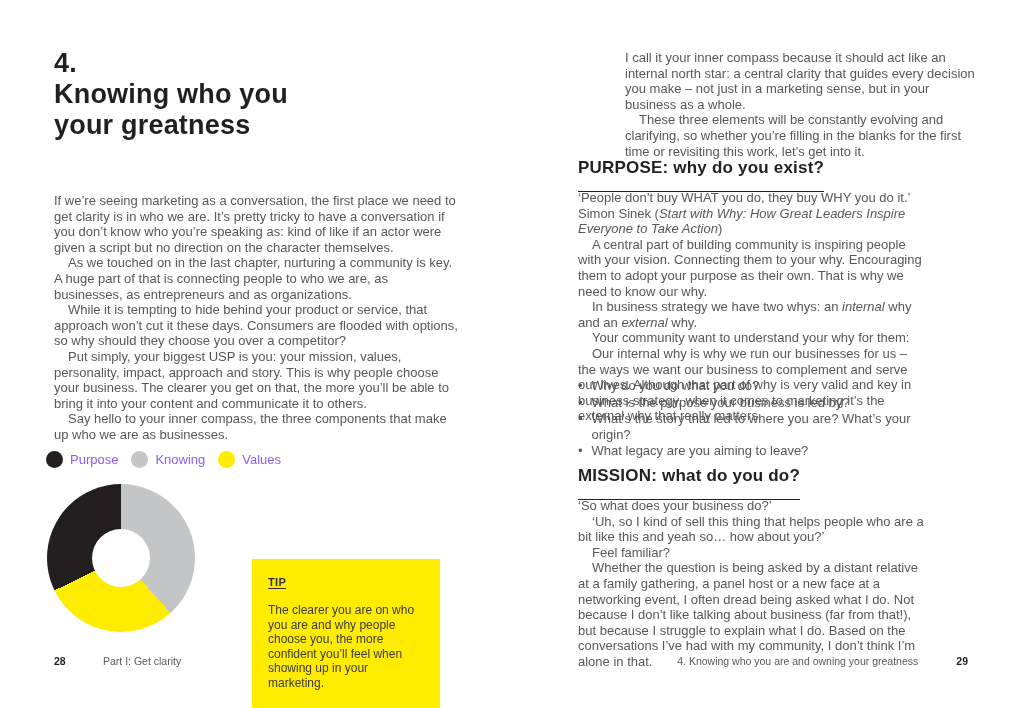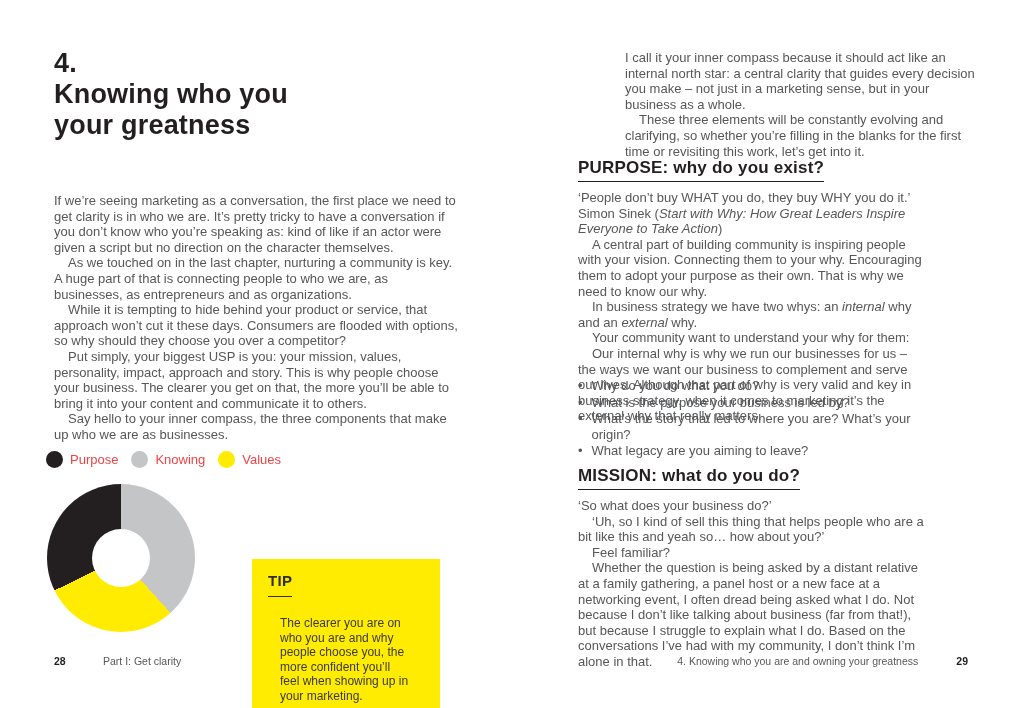--- a/index.html
+++ b/index.html
@@ -19,46 +19,46 @@
   .body-copy p{margin:0;}
   .body-copy p.indent{text-indent:14px;}
   .left-copy{left:54px;top:193px;width:406px;}
   .intro-copy{left:68px;top:50px;width:350px;margin-left:47px;}
   .purpose-copy{left:68px;top:190px;width:350px;}
   .mission-copy{left:68px;top:498px;width:350px;}
   .body-copy em{}
 
   
   .section-heading{margin:0;color:#231f20;font-size:17px;font-weight:700;letter-spacing:.2px;}
-  .section-heading span{display:inline-block;border-bottom:1.6px solid #231f20;padding-bottom:3px;}
+  .section-heading span{display:inline-block;border-bottom:1.6px solid #231f20;padding-bottom:13px;}
   .purpose-heading{left:68px;top:158px;}
   .mission-heading{left:68px;top:466px;}
 
   
   .bullet-list{left:68px;top:378px;width:350px;margin:0;padding:0;list-style:none;
                font-size:13px;line-height:15.6px;color:#565759;}
   .bullet-list li{display:flex;gap:9px;margin-bottom:1px;}
   .bullet-list .dot{flex:0 0 auto;}
 
   
   .legend{left:46px;top:451px;display:flex;gap:13px;align-items:center;
-          font-size:13px;color:#ef4444;}
+          font-size:13px;color:#8b5cf6;}
   .legend-item{display:flex;align-items:center;gap:7px;}
   .legend-swatch{width:17px;height:17px;border-radius:50%;}
 
   
   .donut{left:47px;top:484px;width:148px;height:148px;border-radius:50%;}
   .donut::after{content:"";position:absolute;inset:45px;background:#ffffff;border-radius:50%;}
 
   
   .tip-box{left:252px;top:559px;width:188px;height:149px;background:#ffec00;
            padding:13px 16px;box-sizing:border-box;}
-  .tip-label{display:inline-block;color:#2f2f31;font-size:15px;font-weight:700;
-             letter-spacing:.3px;border-bottom:1.6px solid #2f2f31;padding-bottom:7px;margin-bottom:7px;}
-  .tip-text{margin:12px;font-size:12px;line-height:14.5px;color:#3a3a3c;}
+  .tip-label{display:inline-block;color:#2f2f31;font-size:11px;font-weight:700;
+             letter-spacing:.3px;border-bottom:1.6px solid #2f2f31;padding-bottom:0;margin-bottom:14px;}
+  .tip-text{margin:0;font-size:12px;line-height:14.5px;color:#3a3a3c;}
 
   
   .footer{top:655px;font-size:10.5px;color:#58595b;}
   .footer .folio{font-weight:700;color:#231f20;}
   .footer-left{left:54px;}
   .footer-left .folio{display:inline-block;width:49px;}
   .footer-right{left:68px;right:52px;display:flex;justify-content:flex-end;align-items:flex-end;gap:38px;}
 </style>
 </head>
 <body>

